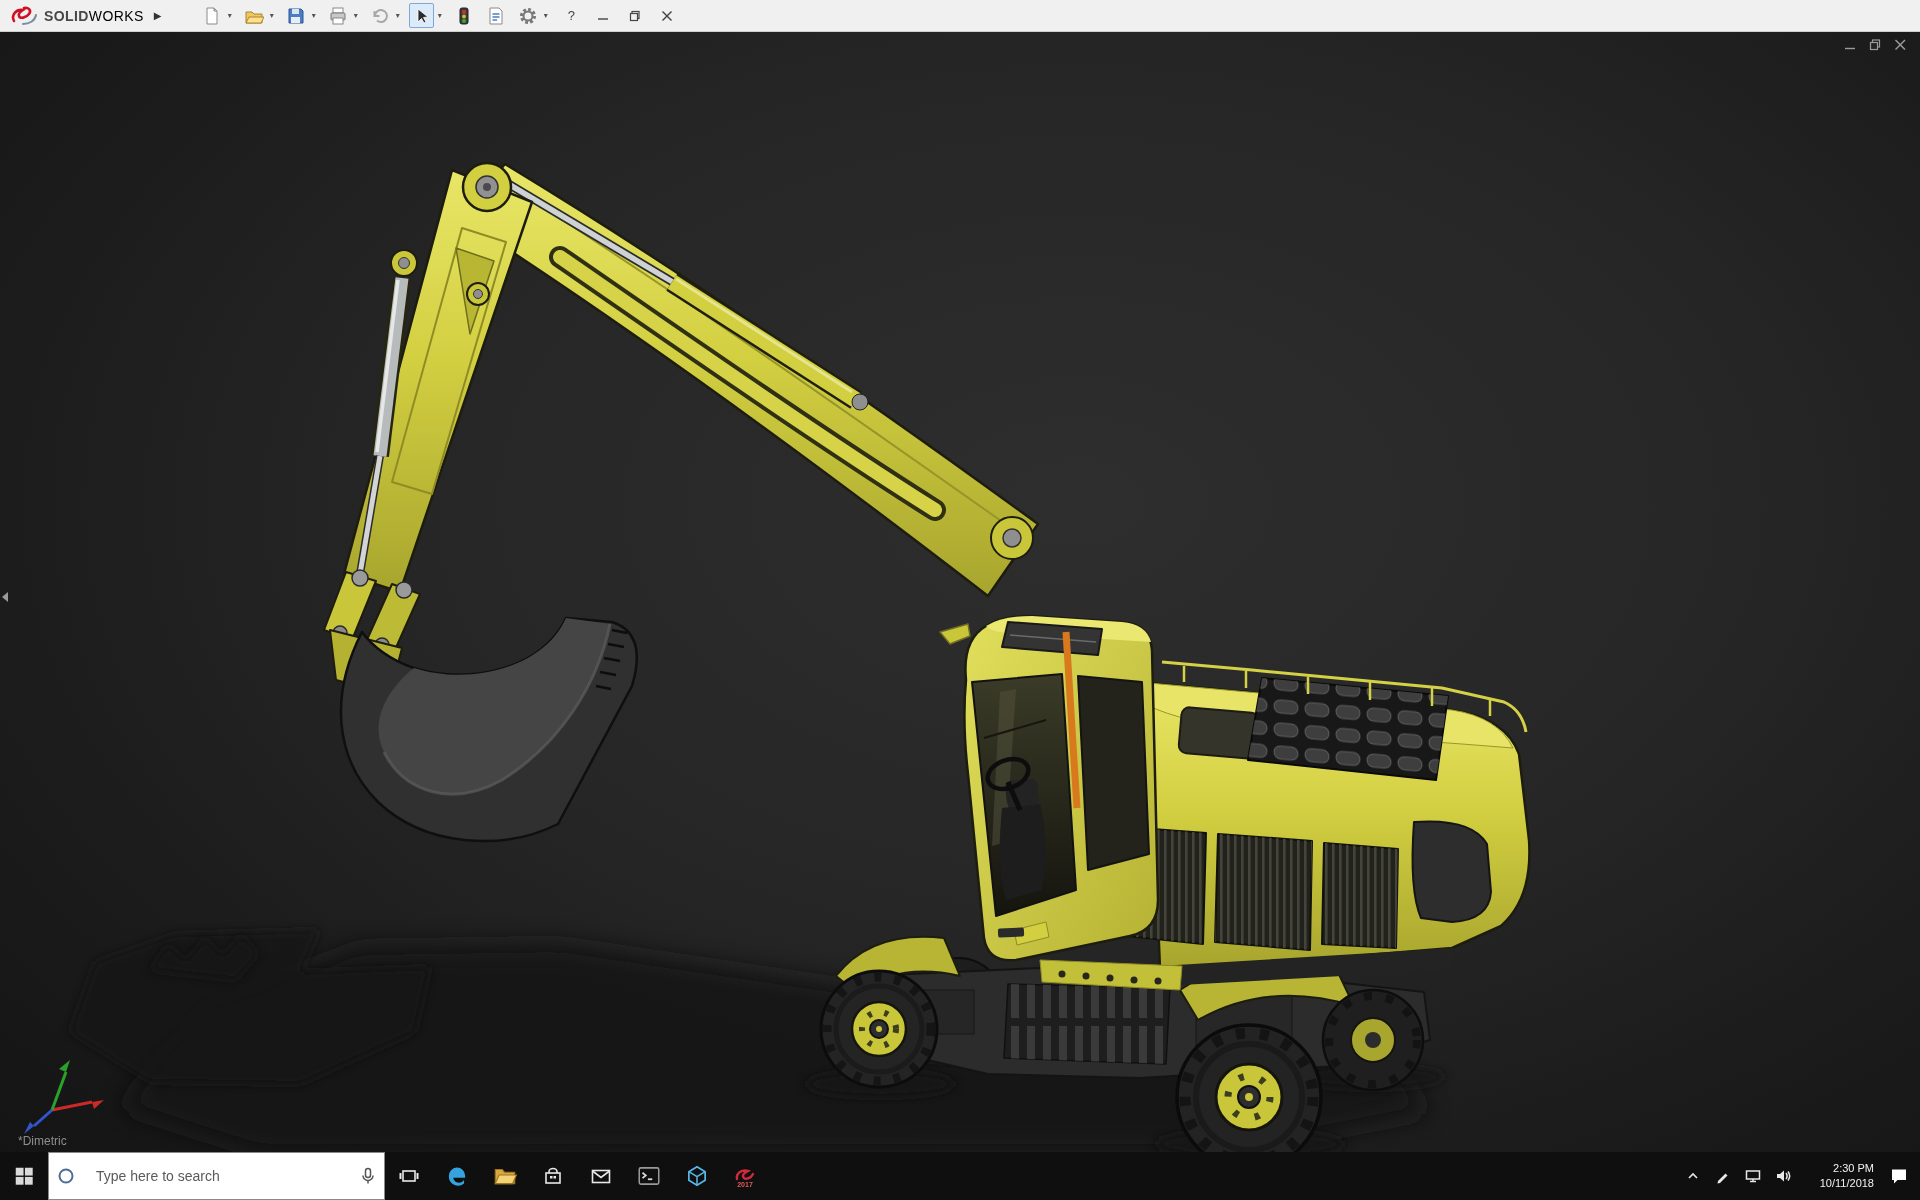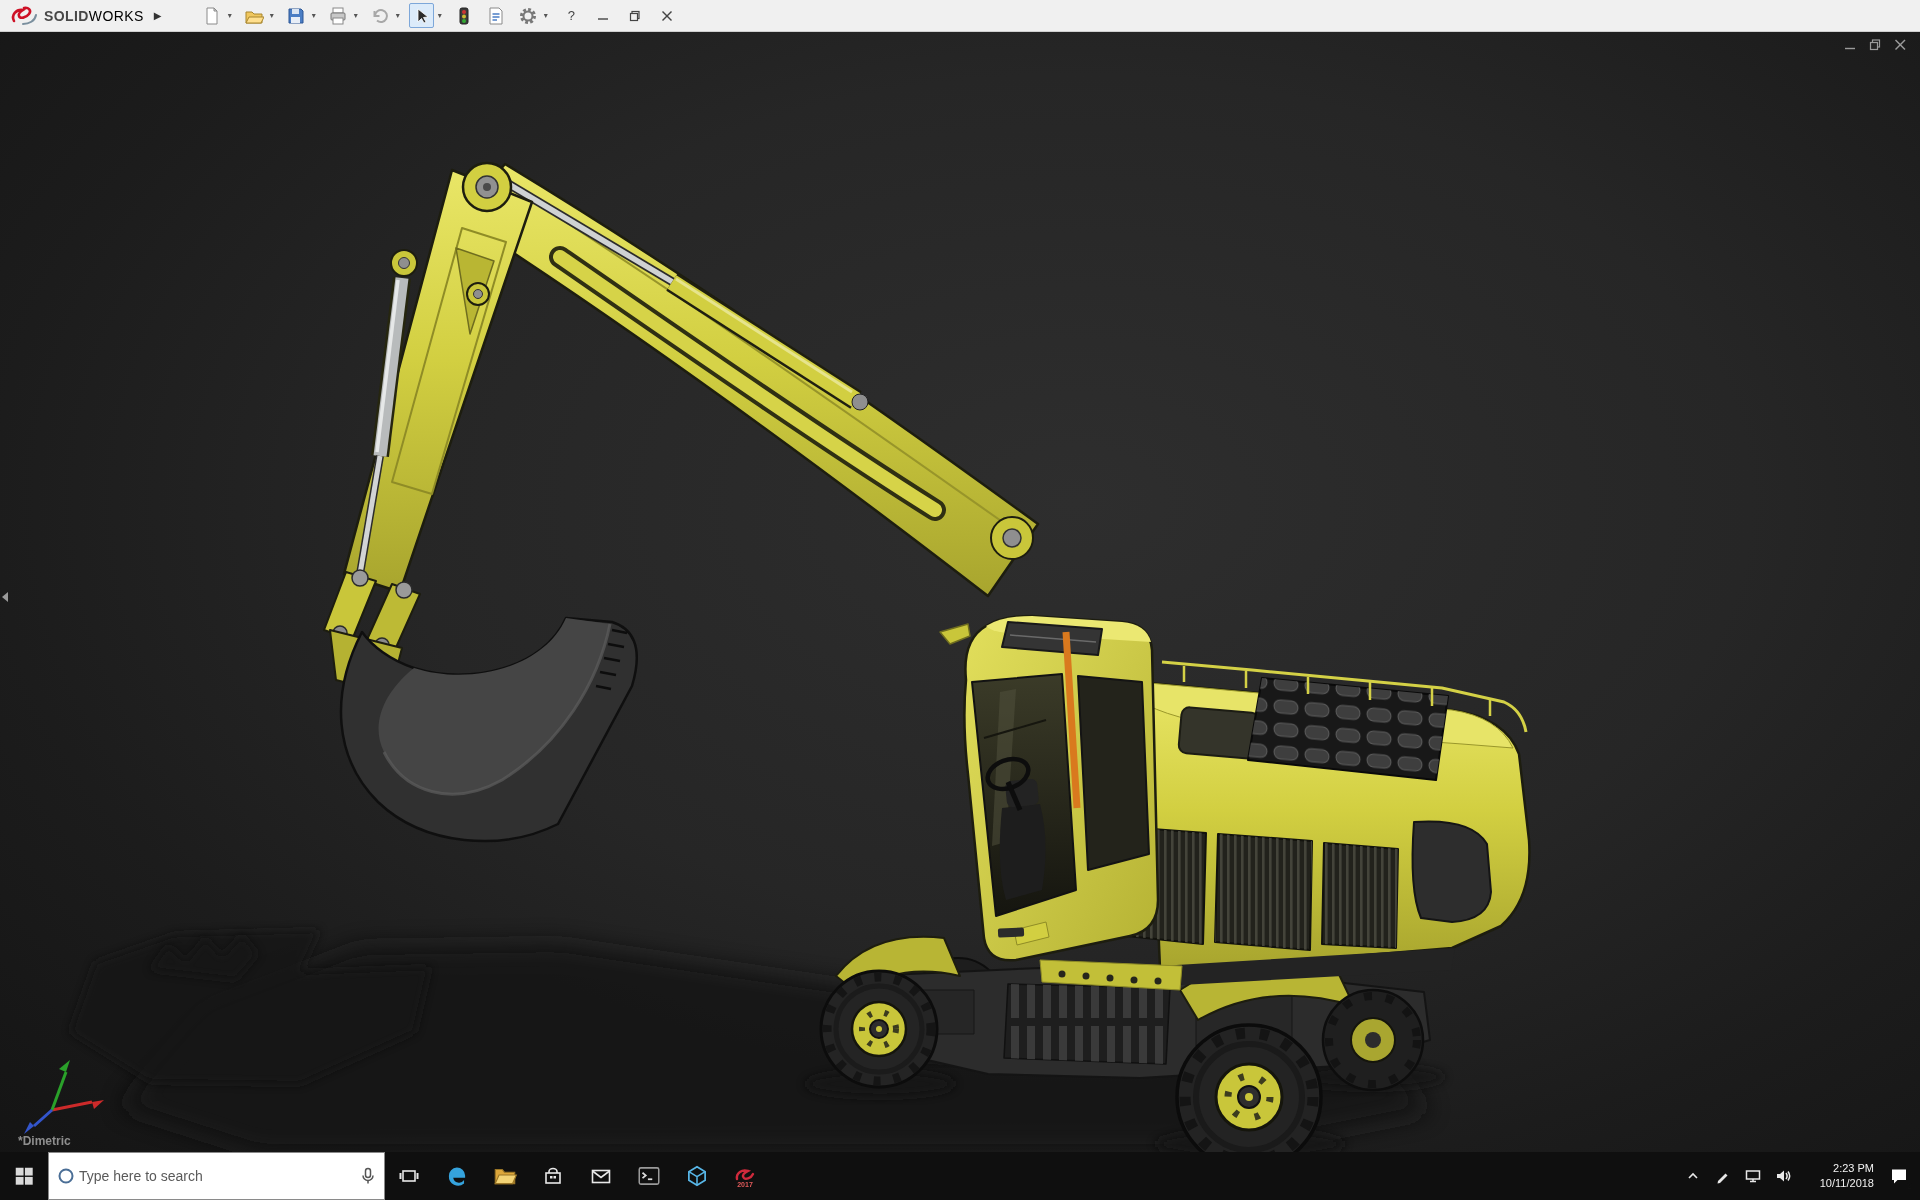--- a/index.html
+++ b/index.html
@@ -27,36 +27,36 @@
   .tool.active{border:1px solid #7da7d9;background:#dcebfa;}
   .dd{font-size:8px;color:#555;margin-left:1px;width:9px;text-align:center;}
   .tb-title{flex:1;text-align:center;font-size:13px;color:#222;}
   .win-controls{display:flex;align-items:stretch;height:32px;}
   .win-btn{width:32px;display:flex;align-items:center;justify-content:center;color:#444;font-size:13px;}
 
   
   .viewport{position:absolute;top:32px;left:0;width:1920px;height:1120px;
     background:radial-gradient(ellipse 1500px 950px at 56% 42%,
       var(--vp-center) 0%, #262626 45%, #1c1c1c 72%, var(--vp-edge) 100%);
-    overflow:hidden;font-weight:bold;}
+    overflow:hidden;}
   .model{position:absolute;top:0;left:0;width:1920px;height:1120px;}
   .doc-controls{position:absolute;top:6px;right:12px;display:flex;gap:9px;z-index:5;}
   .doc-btn{width:16px;height:14px;display:flex;align-items:center;justify-content:center;}
   .view-label{position:absolute;left:18px;bottom:4px;font-size:12px;color:#8e8e8e;z-index:5;}
   .panel-tab{position:absolute;left:0;top:552px;width:10px;height:26px;
     display:flex;align-items:center;justify-content:center;z-index:5;}
   .panel-tab::after{content:"";border-top:5px solid transparent;border-bottom:5px solid transparent;
     border-right:6px solid #9a9a9a;}
 
   
   .taskbar{position:absolute;bottom:0;left:0;width:1920px;height:48px;
     background:var(--taskbar-bg);display:flex;align-items:stretch;z-index:30;}
   .tb-item{width:48px;display:flex;align-items:center;justify-content:center;}
   .searchbox{width:337px;background:#ffffff;border:1px solid #8a8a8a;
-    display:flex;align-items:center;padding:0 8px;gap:4px;}
+    display:flex;align-items:center;padding:0 8px;gap:21px;}
   .search-input{flex:1;border:none;outline:none;font-size:14px;color:#333;
     font-family:"Liberation Sans",sans-serif;background:transparent;}
   .search-input::placeholder{color:#5a5a5a;}
   .sw-taskbar-icon{display:flex;flex-direction:column;align-items:center;justify-content:center;line-height:1;}
   .sw-year{font-size:7px;color:#e05a5a;font-weight:700;margin-top:-2px;}
   .tray{margin-left:auto;display:flex;align-items:stretch;}
   .tray-item{width:30px;display:flex;align-items:center;justify-content:center;}
   .clock{width:80px;display:flex;flex-direction:column;align-items:flex-end;justify-content:center;
     color:#f2f2f2;font-size:11px;line-height:15px;padding-right:4px;}
   .action-center{position:relative;width:42px;display:flex;align-items:center;justify-content:center;}
@@ -519,21 +519,21 @@
       </svg>
     </div>
     <div class="tray-item">
       <svg width="18" height="16" viewBox="0 0 18 16">
         <path d="M3 6 h3 l4 -3.5 v11 L6 10 H3 Z" fill="#e8e8e8"></path>
         <path d="M12 5 a5 5 0 0 1 0 6" stroke="#e8e8e8" fill="none" stroke-width="1.5"></path>
         <path d="M14 3.5 a7.5 7.5 0 0 1 0 9" stroke="#e8e8e8" fill="none" stroke-width="1.5"></path>
       </svg>
     </div>
     <div class="clock">
-      <span>2:23 PM</span>
+      <span>2:30 PM</span>
       <span>10/11/2018</span>
     </div>
     <div class="action-center">
       <svg width="20" height="20" viewBox="0 0 20 20">
         <path d="M3 3.5 h14 v10.5 h-8.5 l-3.5 3.5 v-3.5 h-2 z" fill="#ffffff"></path>
       </svg>
       <span class="ac-badge">2</span>
     </div>
   </div>
 </div>

